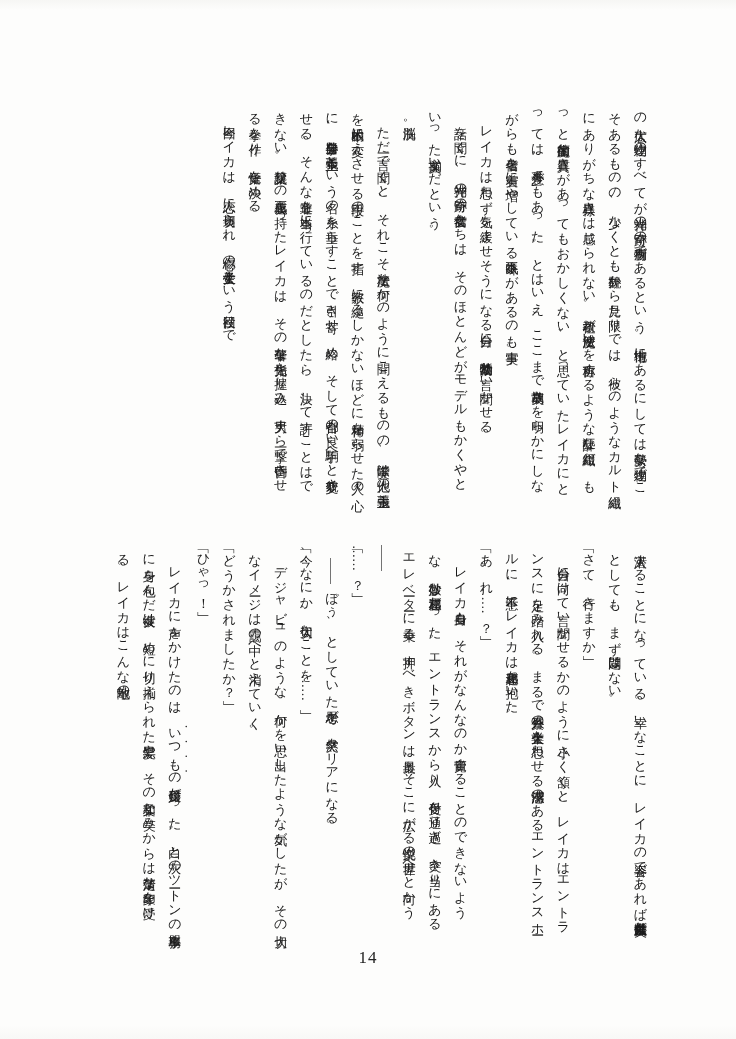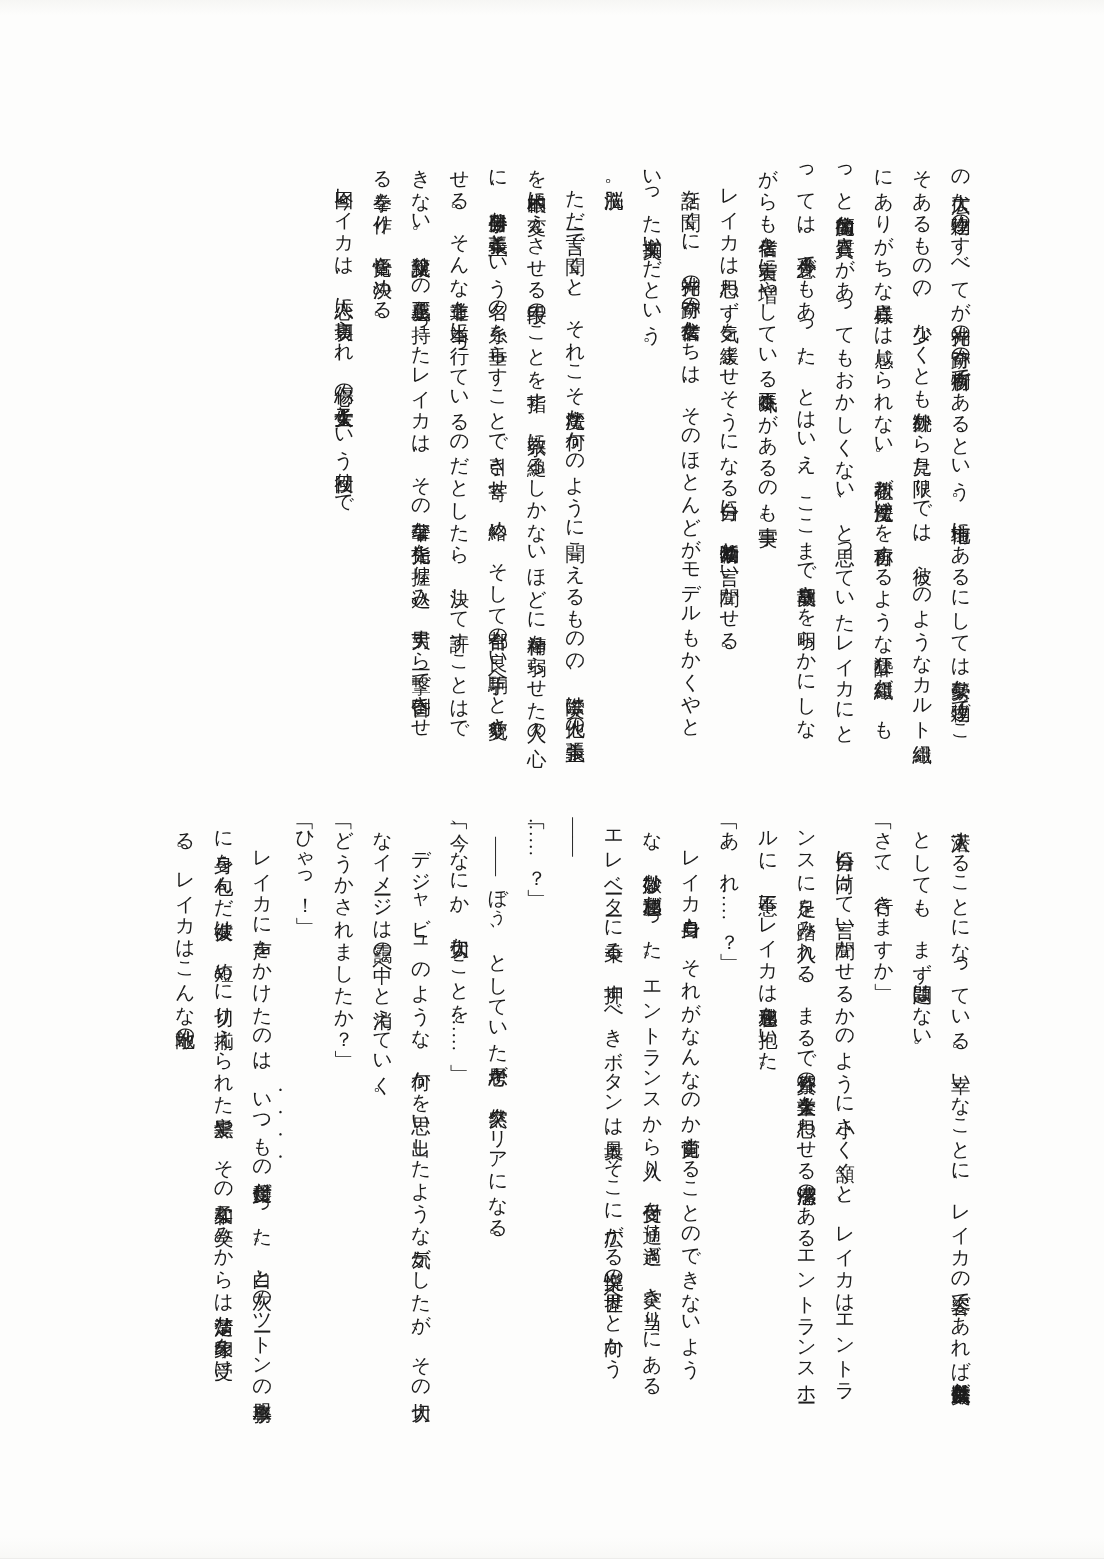--- a/index.html
+++ b/index.html
@@ -69,13 +69,14 @@
       <p class="para">　レイカ自身も、それがなんなのか自覚することのできないような、微妙な違和感だった。エントランスから入り、受付を通り過ぎ、突き当りにあるエレベーターに乗る。押すべきボタンは最奥、そこに広がる悦楽の世界へと向かう——</p>
       <p class="para">「……？」</p>
       <p class="para">　——ぼぅ、としていた思考が、突然クリアになる。</p>
       <p class="para">「今、なにか、大切なことを……」</p>
       <p class="para">　デジャビュのような、何かを思い出したような気がしたが、その大切なイメージは靄の中へと消えていく。</p>
       <p class="para">「どうかされましたか？」</p>
       <p class="para">「ひゃっ！」</p>
       <p class="para">　レイカに声をかけたのは、<span class="emph">いつもの</span>受付嬢だった。白と灰のツートンの事務服に身を包んだ彼女は、短めに切り揃えられた黒髪や、その柔和な笑みからは清楚な印象を受ける。レイカはこんな敵地の</p>
     </section>
 
+  <div class="page-number">14</div>
 </div>
 
 </body></html>

